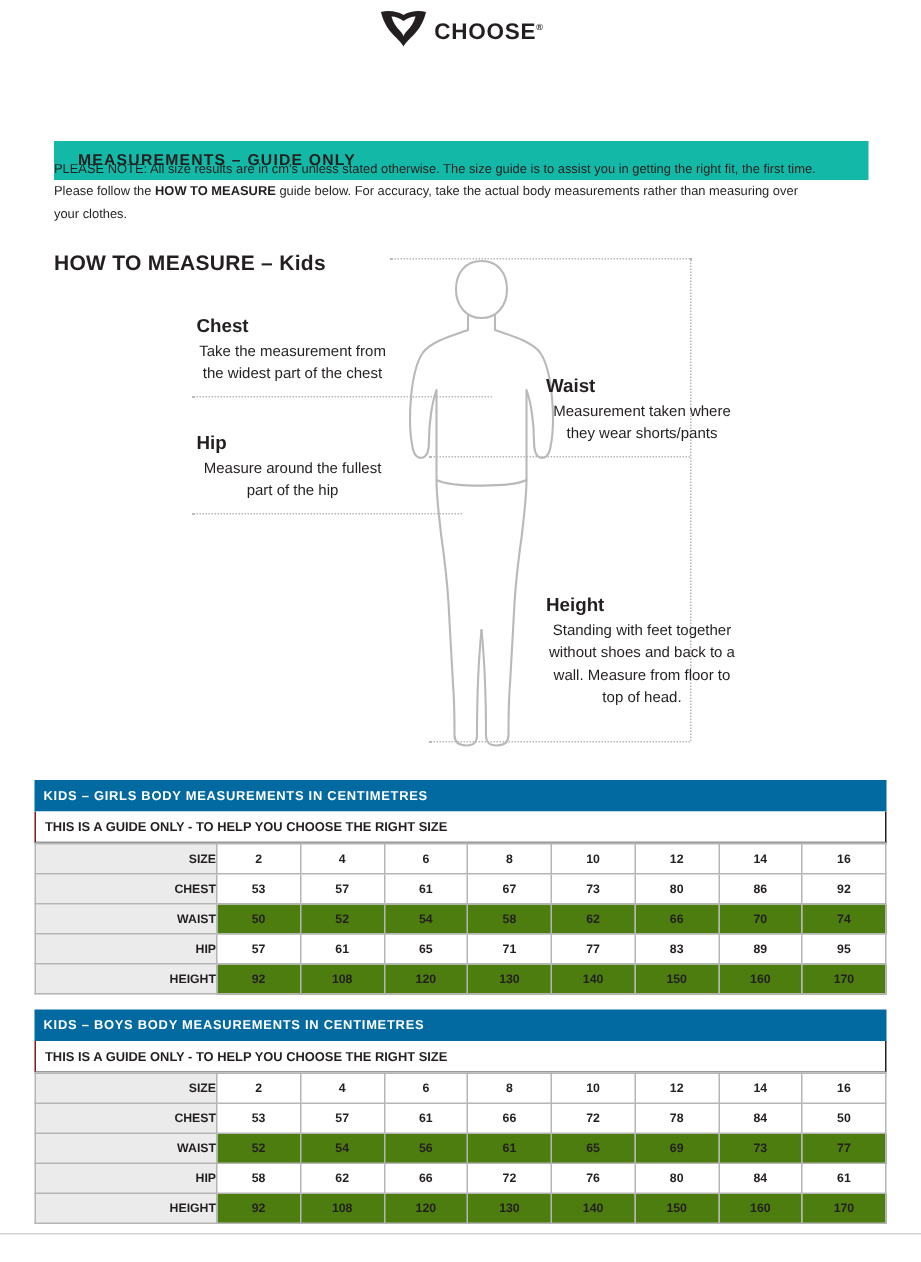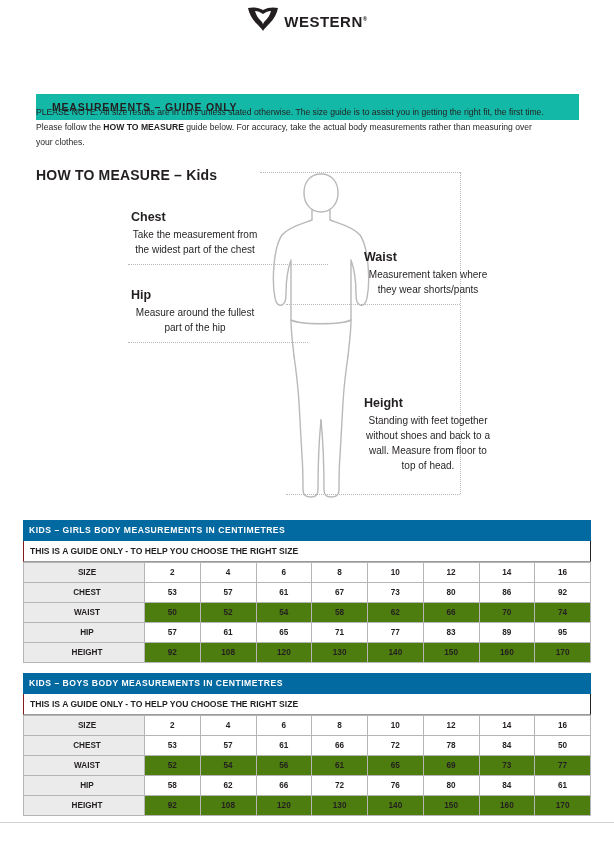--- a/index.html
+++ b/index.html
@@ -186,21 +186,21 @@
   table.size-table td {
     border: 1px solid #b5b5b5;
     height: 19px;
     text-align: center;
     font-weight: bold;
     color: #231f20;
     padding: 0;
   }
   table.size-table th.rowlabel,
   table.size-table td.rowlabel {
-    text-align: center;
+    text-align: right;
     padding-left: 6px;
     width: 114px;
     background: #ebebeb;
   }
   table.size-table tr.alt td,
   table.size-table tr.alt th {
     background: #ebebeb;
   }
   table.size-table tr.alt td.rowlabel {
     background: #ebebeb;
@@ -223,21 +223,21 @@
 <div class="page">
 
   <div class="logo-wrap">
     <span class="logo">
       <span class="logo-mark">
         <svg width="34" height="26" viewBox="0 0 34 26" xmlns="http://www.w3.org/2000/svg">
           <path d="M2 2 C6 1 12 1 17 4 C22 1 28 1 32 2 C31 7 28 13 24 17 C21 20 18 23 17 25 C16 23 13 20 10 17 C6 13 3 7 2 2 Z" fill="#231f20"></path>
           <path d="M9 5 C12 5 14 6 17 8 C20 6 22 5 25 5 C24 9 22 12 19 15 C18 16 17 17.5 17 18.5 C17 17.5 16 16 15 15 C12 12 10 9 9 5 Z" fill="#ffffff"></path>
         </svg>
       </span>
-      <span class="logo-text"><span>WESTERN</span><span class="logo-reg">®</span></span>
+      <span class="logo-text"><span>CHOOSE</span><span class="logo-reg">®</span></span>
     </span>
   </div>
 
   <div class="header-bar">
     <div class="title">MEASUREMENTS – GUIDE ONLY</div>
   </div>
 
   <div class="note">
     <span>PLEASE NOTE:  All size results are in cm's unless stated otherwise. The size guide is to assist you in getting the right fit, the first time. Please follow the </span><b>HOW TO MEASURE</b><span> guide below. For accuracy, take the actual body measurements rather than measuring over your clothes.</span>
   </div>

